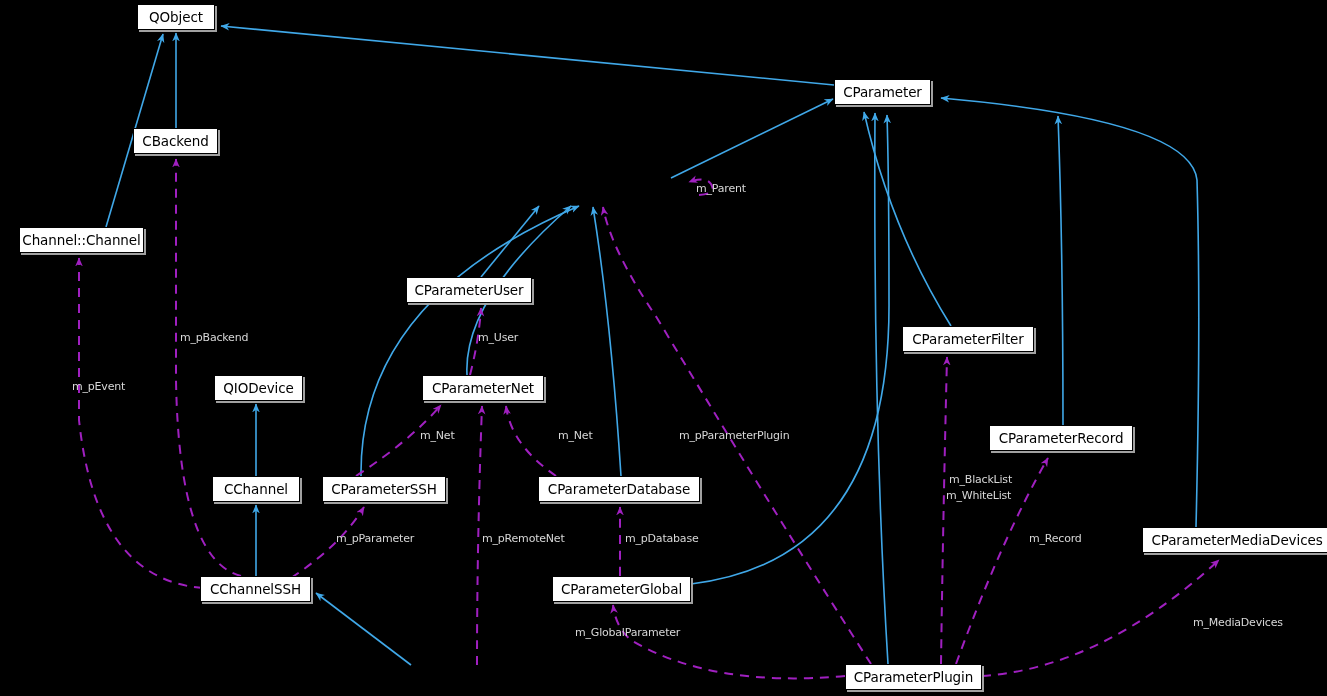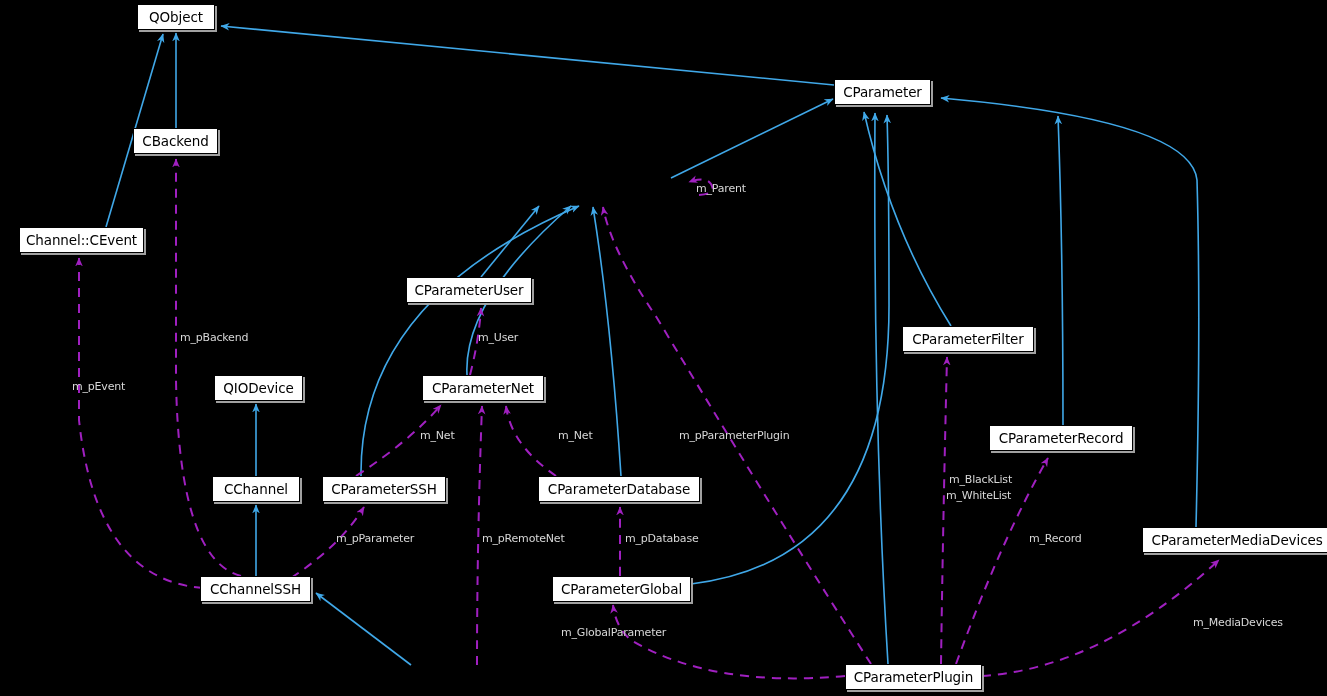--- a/index.html
+++ b/index.html
@@ -65,21 +65,21 @@
     </g>
   </svg>
 
   <div class="node" style="left:126px;top:4px;width:78px;">
     <span>QObject</span>
   </div>
   <div class="node" style="left:122px;top:128px;width:85px;">
     <span>CBackend</span>
   </div>
   <div class="node" style="left:8px;top:227px;width:125px;">
-    <span>Channel::CEvent</span>
+    <span>Channel::Channel</span>
   </div>
   <div class="node" style="left:823px;top:79px;width:97px;">
     <span>CParameter</span>
   </div>
   <div class="node" style="left:395px;top:277px;width:126px;">
     <span>CParameterUser</span>
   </div>
   <div class="node" style="left:891px;top:326px;width:132px;">
     <span>CParameterFilter</span>
   </div>
@@ -121,15 +121,15 @@
   <div class="elabel" style="left:409px;top:429px;">m_Net</div>
   <div class="elabel" style="left:547px;top:429px;">m_Net</div>
   <div class="elabel" style="left:668px;top:429px;">m_pParameterPlugin</div>
   <div class="elabel" style="left:938px;top:473px;">m_BlackList</div>
   <div class="elabel" style="left:935px;top:489px;">m_WhiteList</div>
   <div class="elabel" style="left:1018px;top:532px;">m_Record</div>
   <div class="elabel" style="left:325px;top:532px;">m_pParameter</div>
   <div class="elabel" style="left:471px;top:532px;">m_pRemoteNet</div>
   <div class="elabel" style="left:614px;top:532px;">m_pDatabase</div>
   <div class="elabel" style="left:1182px;top:616px;text-align:center;">m_MediaDevices</div>
-  <div class="elabel" style="left:550px;top:626px;text-align:center;">m_GlobalParameter</div>
+  <div class="elabel" style="left:564px;top:626px;text-align:center;">m_GlobalParameter</div>
 
 </div>
 
 </body></html>

